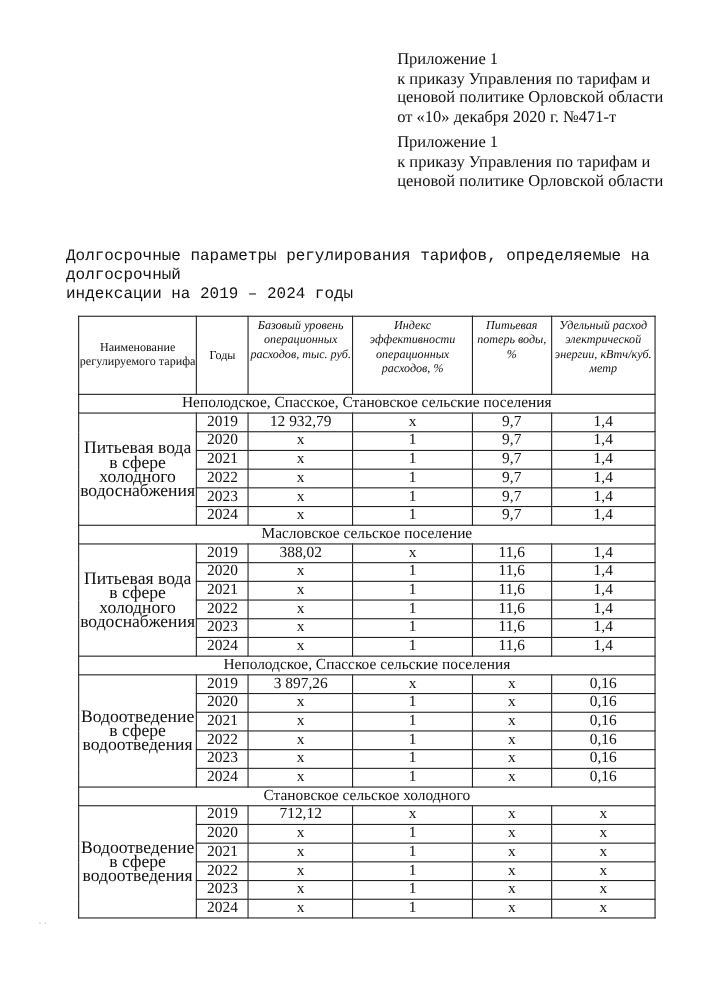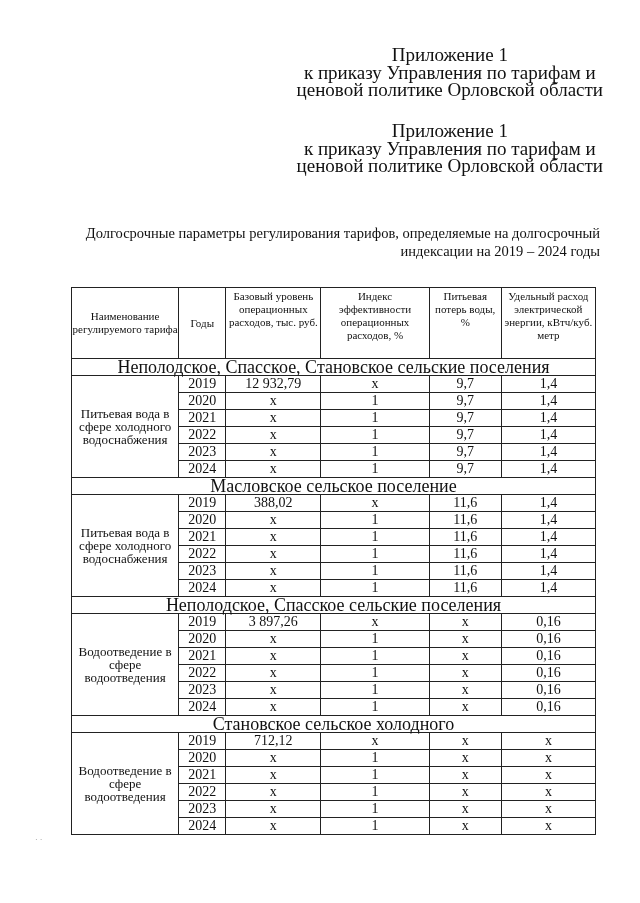--- a/index.html
+++ b/index.html
@@ -1,42 +1,43 @@
 <!DOCTYPE html>
 <html><head>
 <meta charset="utf-8">
 <style>
   html, body { margin:0; padding:0; background:#ffffff; }
   body { width:640px; height:903px; position:relative; overflow:hidden;
          font-family:"Liberation Serif","DejaVu Serif",serif; color:#111; }
-  .appendix { position:absolute; right:37px; text-align:center; font-size:19px; line-height:17.5px; }
+  .appendix { position:absolute; right:37px; text-align:left; font-size:15px; line-height:17.5px; }
   .appendix.a1 { top:46px; }
   .appendix.a2 { top:122px; }
-  .title { position:absolute; top:225px; left:60px; width:540px; text-align:right;
-           font-size:14.5px; line-height:17.5px; }
+  .title { position:absolute; top:225px; left:60px; width:540px; text-align:left;
+           font-size:14.5px; line-height:17.5px;font-family:Liberation Mono, monospace; }
   table.params { position:absolute; top:287px; left:71px; width:525px; border-collapse:collapse;
                  table-layout:fixed; }
   table.params td, table.params th { border:1px solid #222; padding:0; text-align:center;
                  vertical-align:middle; font-weight:normal; }
   th.hdr { font-size:11px; line-height:13px; height:68px; vertical-align:middle; }
-  th.hdr.top { vertical-align:top; padding-top:2px; }
-  td.group { font-size:18px; height:16px; line-height:16px; }
+  th.hdr.top { vertical-align:top; padding-top:2px;font-style:italic; }
+  td.group { font-size:14px; height:16px; line-height:16px; }
   td.cell { font-size:14px; height:16px; line-height:16px; }
-  td.name { font-size:13px; line-height:13px; }
+  td.name { font-size:16px; line-height:13px; }
   .col1 { width:107px; } .col2 { width:47px; } .col3 { width:95px; }
   .col4 { width:108px; } .col5 { width:72px; } .col6 { width:94px; }
   .specks { position:absolute; left:35px; top:835px; font-size:8px; color:#888; }
 </style>
 </head>
 <body>
 
 <div class="appendix a1">
   <div>Приложение 1</div>
   <div>к приказу Управления по тарифам и</div>
   <div>ценовой политике Орловской области</div>
+  <div>от «10» декабря 2020 г. №471-т</div>
 </div>
 
 <div class="appendix a2">
   <div>Приложение 1</div>
   <div>к приказу Управления по тарифам и</div>
   <div>ценовой политике Орловской области</div>
 </div>
 
 <div class="title">
   <div>Долгосрочные параметры регулирования тарифов, определяемые на долгосрочный</div>

